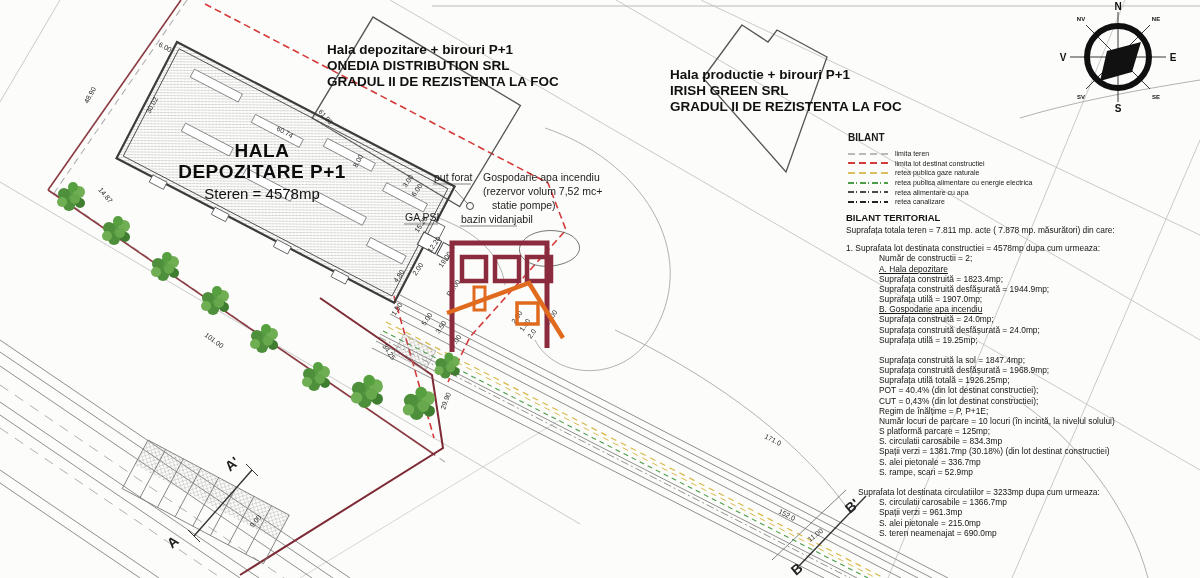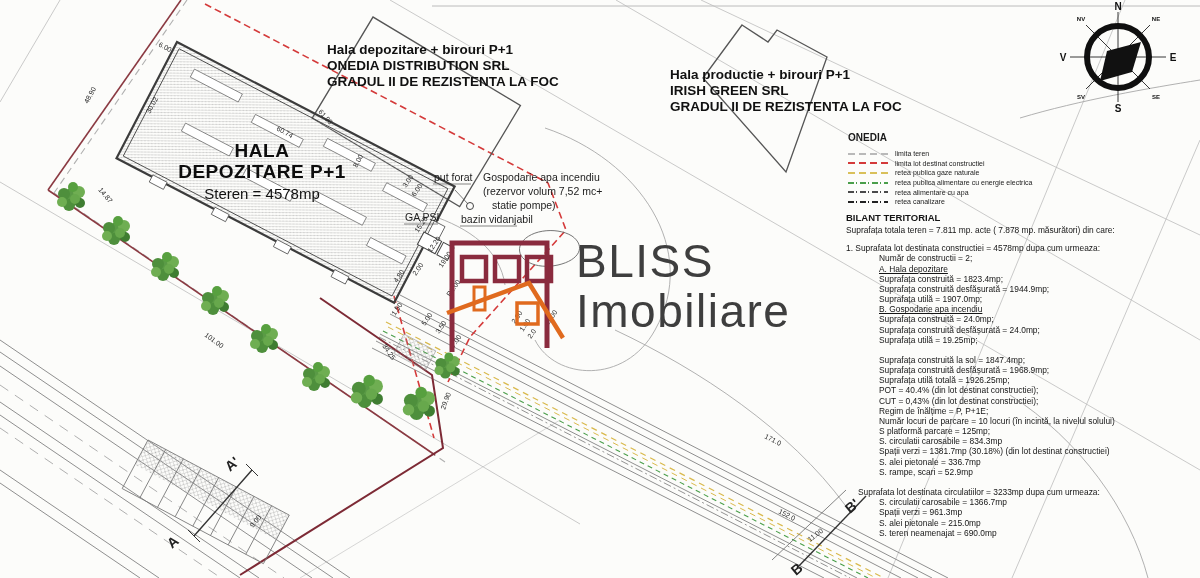--- a/index.html
+++ b/index.html
@@ -287,27 +287,23 @@
     <text class="t-comp" x="1118" y="112" text-anchor="middle">S</text>
     <text class="t-comp" x="1173" y="61" text-anchor="middle">E</text>
     <text class="t-comp" x="1063" y="61" text-anchor="middle">V</text>
     <text class="t-comp-s" x="1081" y="21" text-anchor="middle">NV</text>
     <text class="t-comp-s" x="1156" y="21" text-anchor="middle">NE</text>
     <text class="t-comp-s" x="1081" y="99" text-anchor="middle">SV</text>
     <text class="t-comp-s" x="1156" y="99" text-anchor="middle">SE</text>
   </g>
 </svg>
 
-<div class="logo-text">
-  <div>BLISS</div>
-  <div>Imobiliare</div>
-</div>
 
 <div class="legend">
-  <div class="title">ONEDIA</div>
+  <div class="title">BILANT</div>
   <div class="legend-row">
     <div class="swatch" style="--c: #b9b9b9;"></div>
     <span>limita teren</span>
   </div>
   <div class="legend-row">
     <div class="swatch" style="--c: #d43a3a;"></div>
     <span>limita lot destinat constructiei</span>
   </div>
   <div class="legend-row">
     <div class="swatch" style="--c: #d9c05a;"></div>

